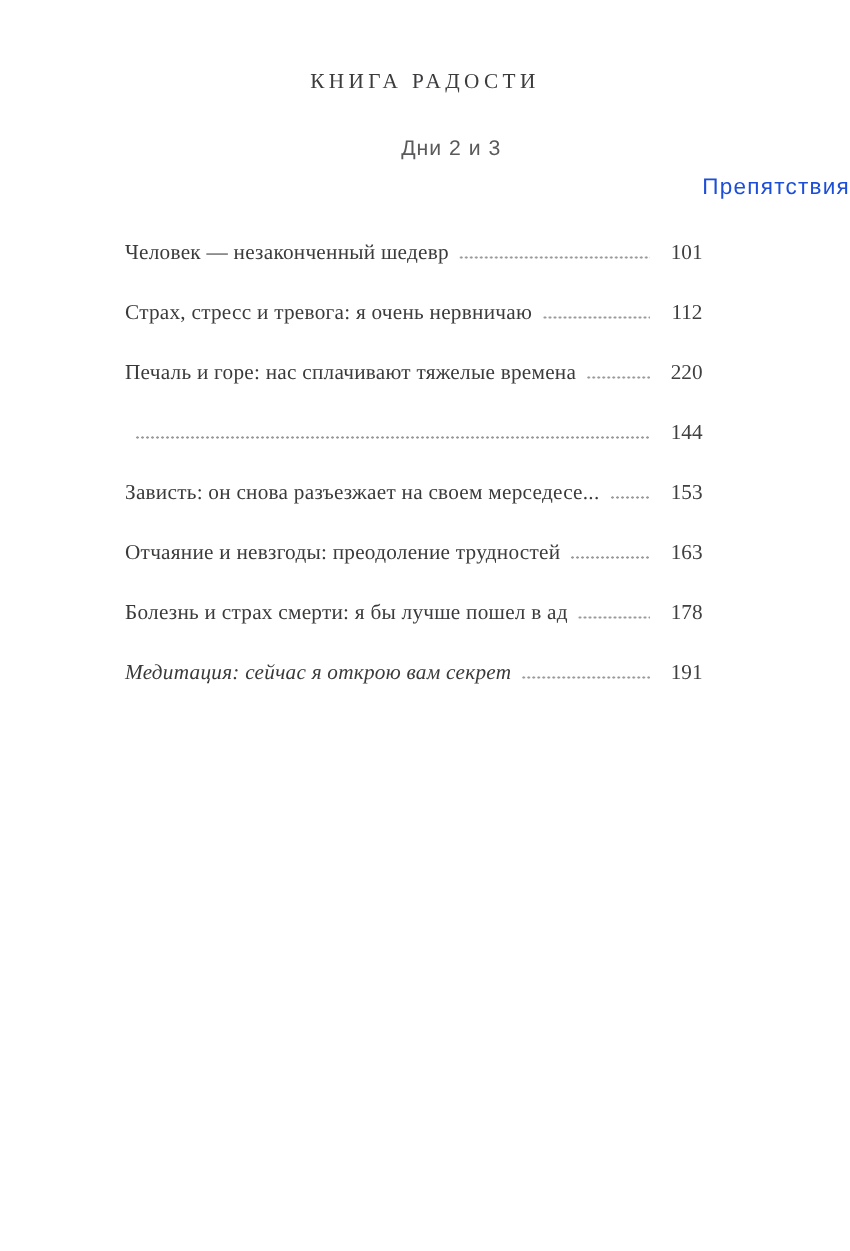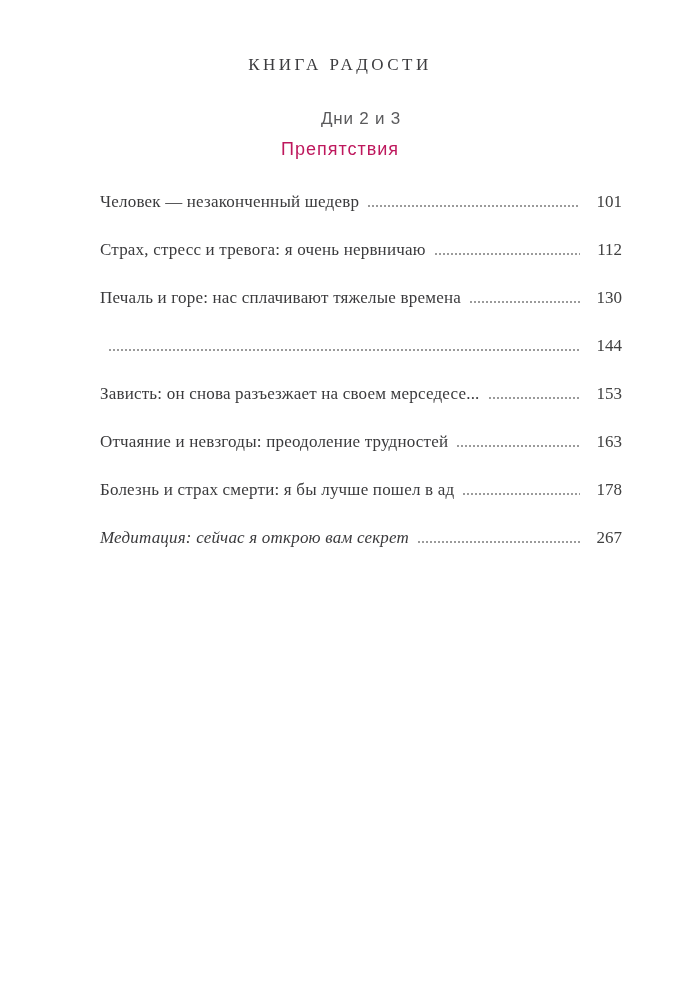--- a/index.html
+++ b/index.html
@@ -30,29 +30,29 @@
     text-align: center;
     font-family: "Liberation Sans", "DejaVu Sans", sans-serif;
     font-size: 17px;
     line-height: 1;
     letter-spacing: 0.8px;
     color: #5a5a5c;
     padding-left: 42px;
   }
   .section-title {
     margin-top: 13px;
-    text-align: center;
+    text-align: right;
     font-family: "Liberation Sans", "DejaVu Sans", sans-serif;
     font-size: 18px;
     line-height: 1;
     letter-spacing: 1px;
-    color: #be185d;
+    color: #1d4ed8;
   }
   .toc {
-    margin: 6px 58px 0 100px; 
+    margin: 6px 118px 0 100px; 
   }
   .toc-row {
     display: flex;
     align-items: flex-end;
     height: 48px;
     font-size: 17px;
     line-height: 1.15;
     color: #3a3a3c;
   }
   .toc-title {
@@ -100,21 +100,21 @@
       <div class="toc-row">
         <span class="toc-title">Страх, стресс и тревога: я очень нервничаю</span>
         <span class="toc-leader"></span>
         <span class="toc-page">112</span>
       </div>
 
 
       <div class="toc-row">
         <span class="toc-title">Печаль и горе: нас сплачивают тяжелые времена</span>
         <span class="toc-leader"></span>
-        <span class="toc-page">130</span>
+        <span class="toc-page">220</span>
       </div>
 
 
       <div class="toc-row">
         <span class="toc-leader"></span>
         <span class="toc-page">144</span>
       </div>
 
       <div class="toc-row">
         <span class="toc-title">Зависть: он снова разъезжает на своем мерседесе...</span>
@@ -130,18 +130,18 @@
 
       <div class="toc-row">
         <span class="toc-title">Болезнь и страх смерти: я бы лучше пошел в ад</span>
         <span class="toc-leader"></span>
         <span class="toc-page">178</span>
       </div>
 
       <div class="toc-row">
         <span class="toc-title italic">Медитация: сейчас я открою вам секрет</span>
         <span class="toc-leader"></span>
-        <span class="toc-page">267</span>
+        <span class="toc-page">191</span>
       </div>
 
   </div>
 
 </div>
 
 </body></html>

